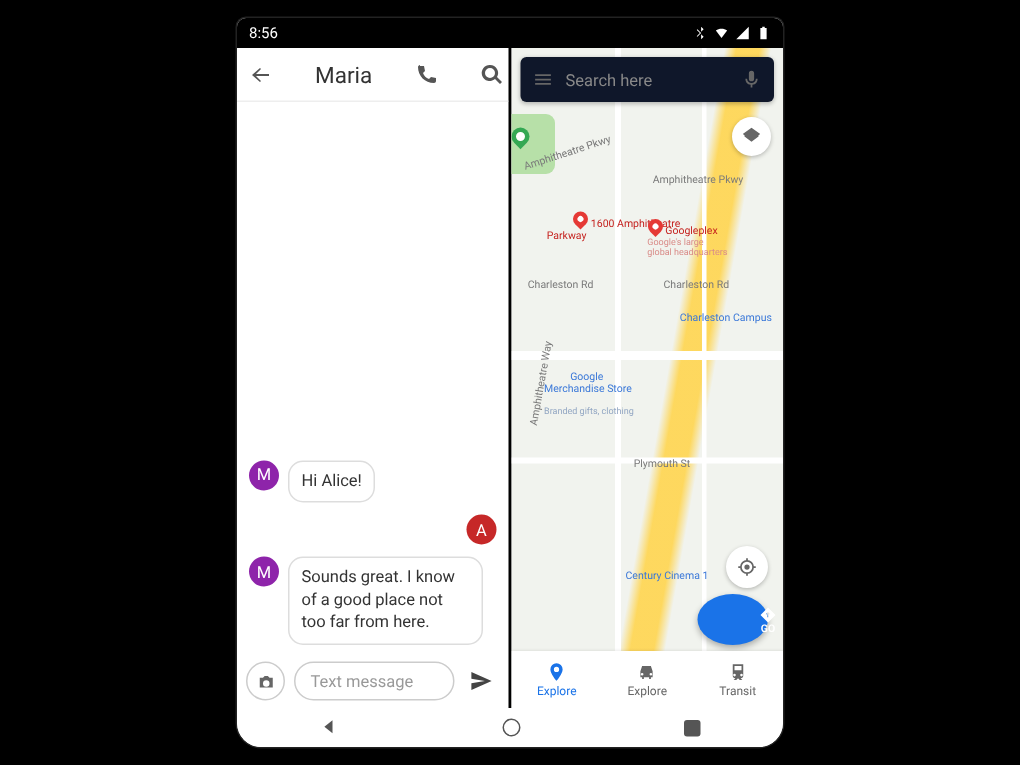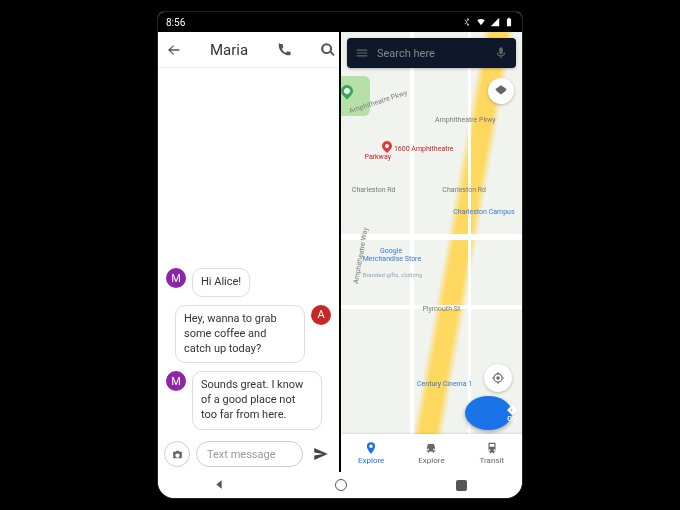--- a/index.html
+++ b/index.html
@@ -119,21 +119,20 @@
             </svg>
         </div>
       </div>
 
       <div class="conversation">
         <div class="row">
           <div class="avatar m">M</div>
           <div class="bubble">Hi Alice!</div>
         </div>
         <div class="row out">
-          <div class="bubble">Hey, wanna to grab some coffee and catch up today?</div>
           <div class="avatar a">A</div>
         </div>
         <div class="row">
           <div class="avatar m">M</div>
           <div class="bubble">Sounds great. I know of a good place not too far from here.</div>
         </div>
       </div>
 
       <div class="compose">
         <div class="camera">
@@ -167,20 +166,25 @@
         <span class="map-label" style="top:19%; left:52%;">Amphitheatre Pkwy</span>
         <span class="map-label" style="top:35%; left:6%;">Charleston Rd</span>
         <span class="map-label" style="top:35%; left:56%;">Charleston Rd</span>
         <span class="map-label" style="top:57%; left:6%; transform:rotate(-80deg); transform-origin:left top;">Amphitheatre Way</span>
         <span class="map-label" style="top:62%; left:45%;">Plymouth St</span>
 
         <div class="poi poi-red" style="top:23%; left:13%; white-space:pre;">
           <span class="pin"></span><span>1600 Amphitheatre
 Parkway</span>
         </div>
+        <div class="poi poi-red" style="top:26%; left:50%;">
+          <span class="pin"></span><span>Googleplex</span>
+          <span class="sub" style="white-space:pre;">Google's large
+global headquarters</span>
+        </div>
         <div class="poi" style="top:40%; left:62%;">
           <span>Charleston Campus</span>
         </div>
         <div class="poi" style="top:47%; left:12%; white-space:pre;">
           <span>Google
 Merchandise Store</span>
           <span class="sub">Branded gifts, clothing</span>
         </div>
         <div class="poi" style="top:79%; left:42%;">
           <span>Century Cinema 1</span>

